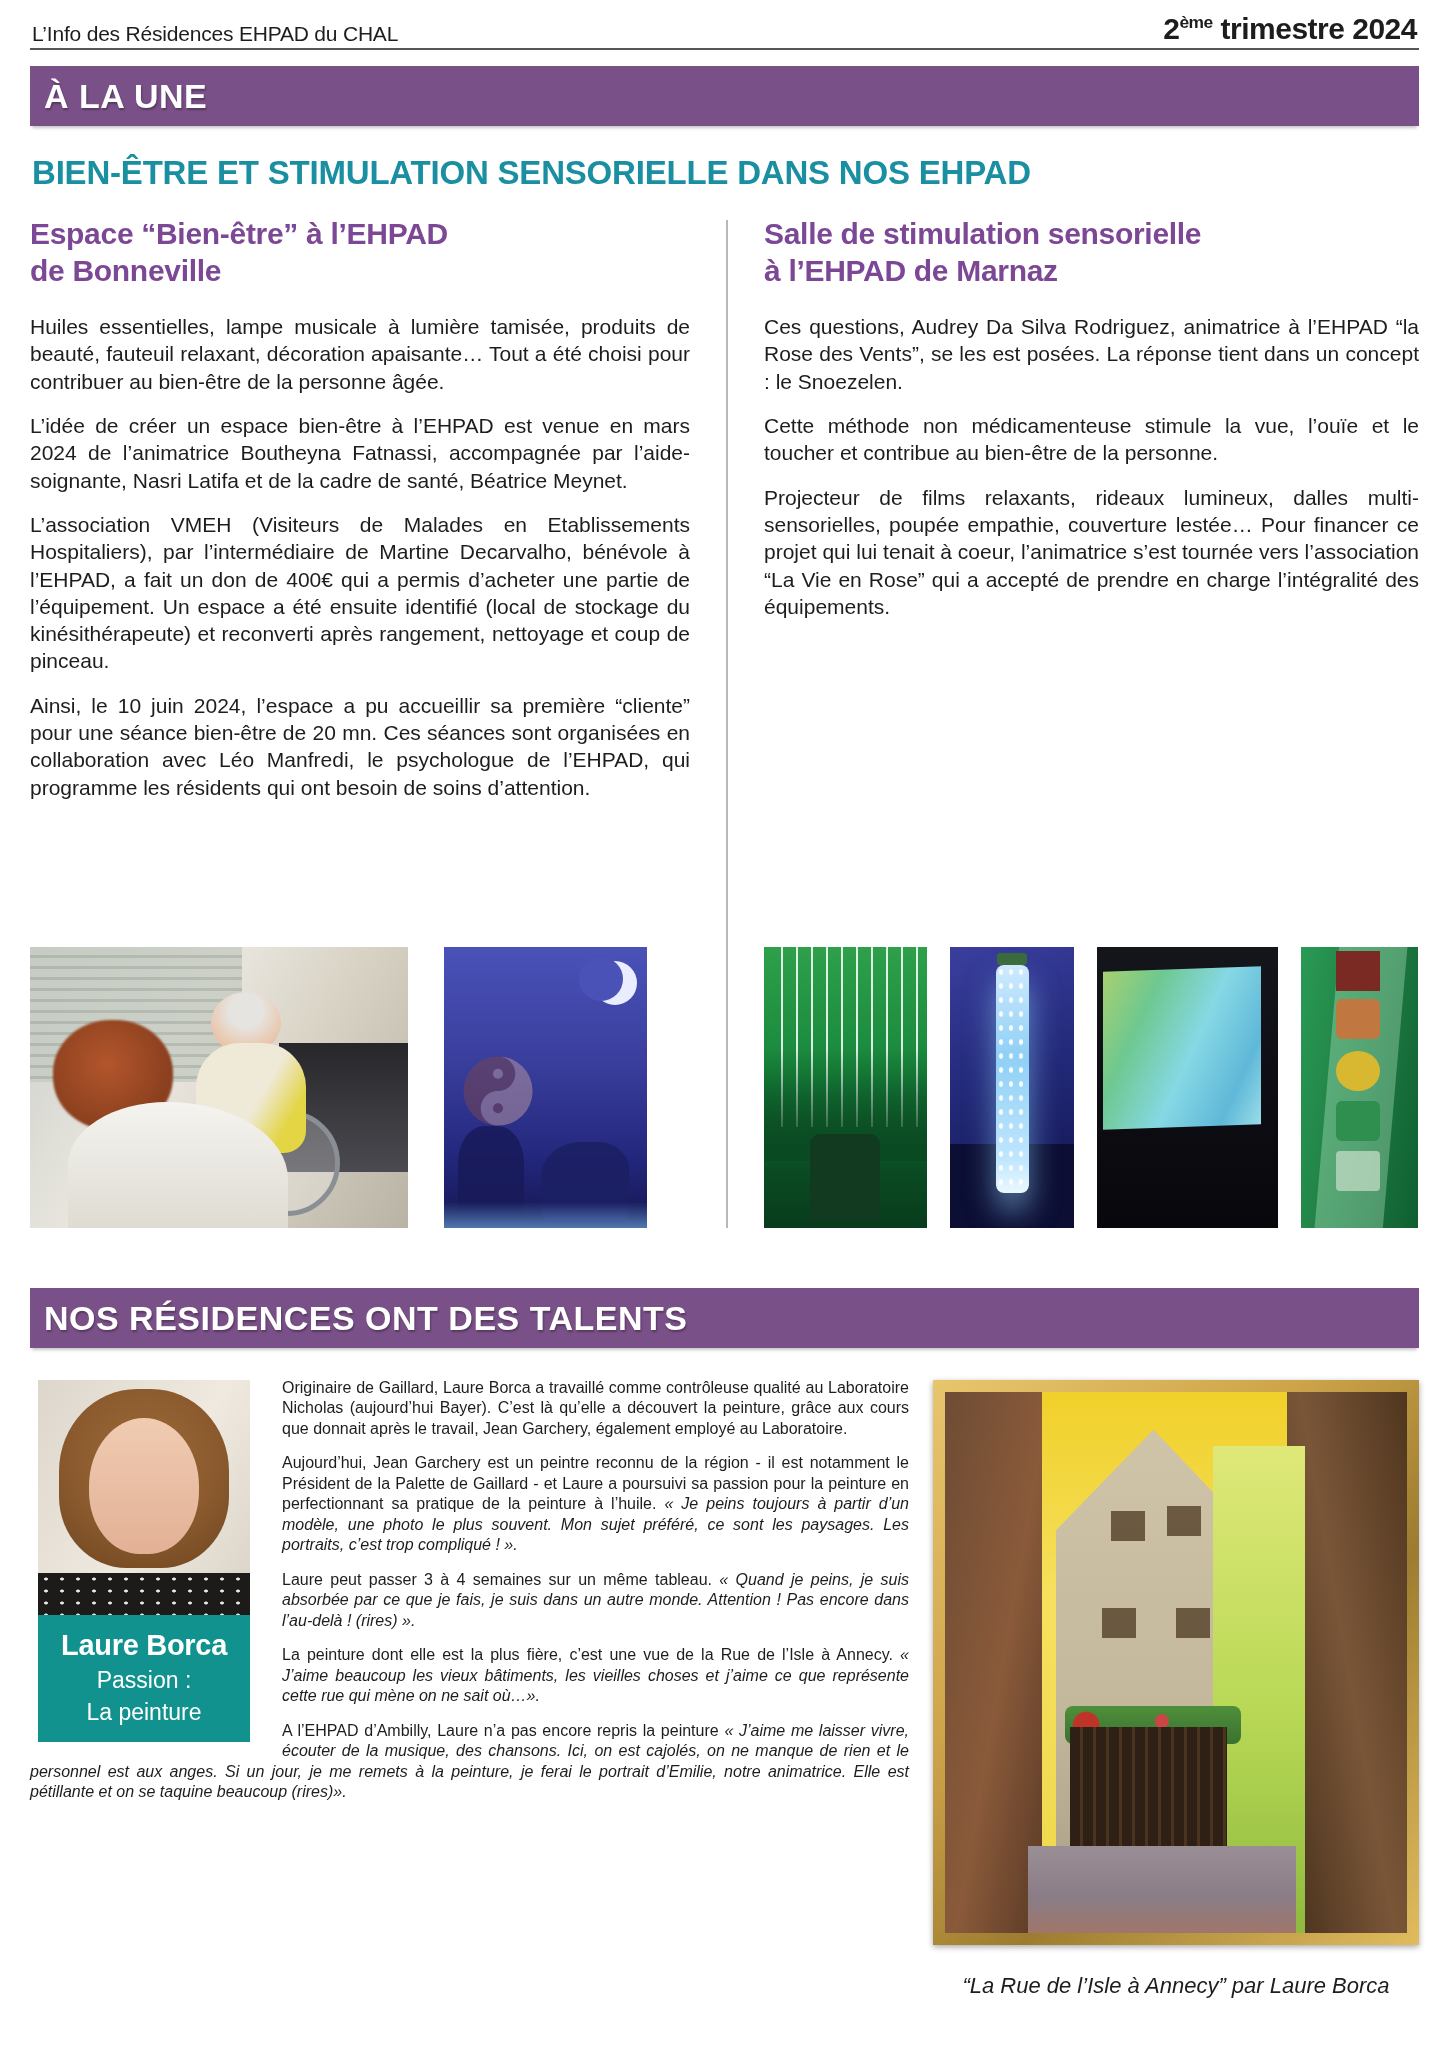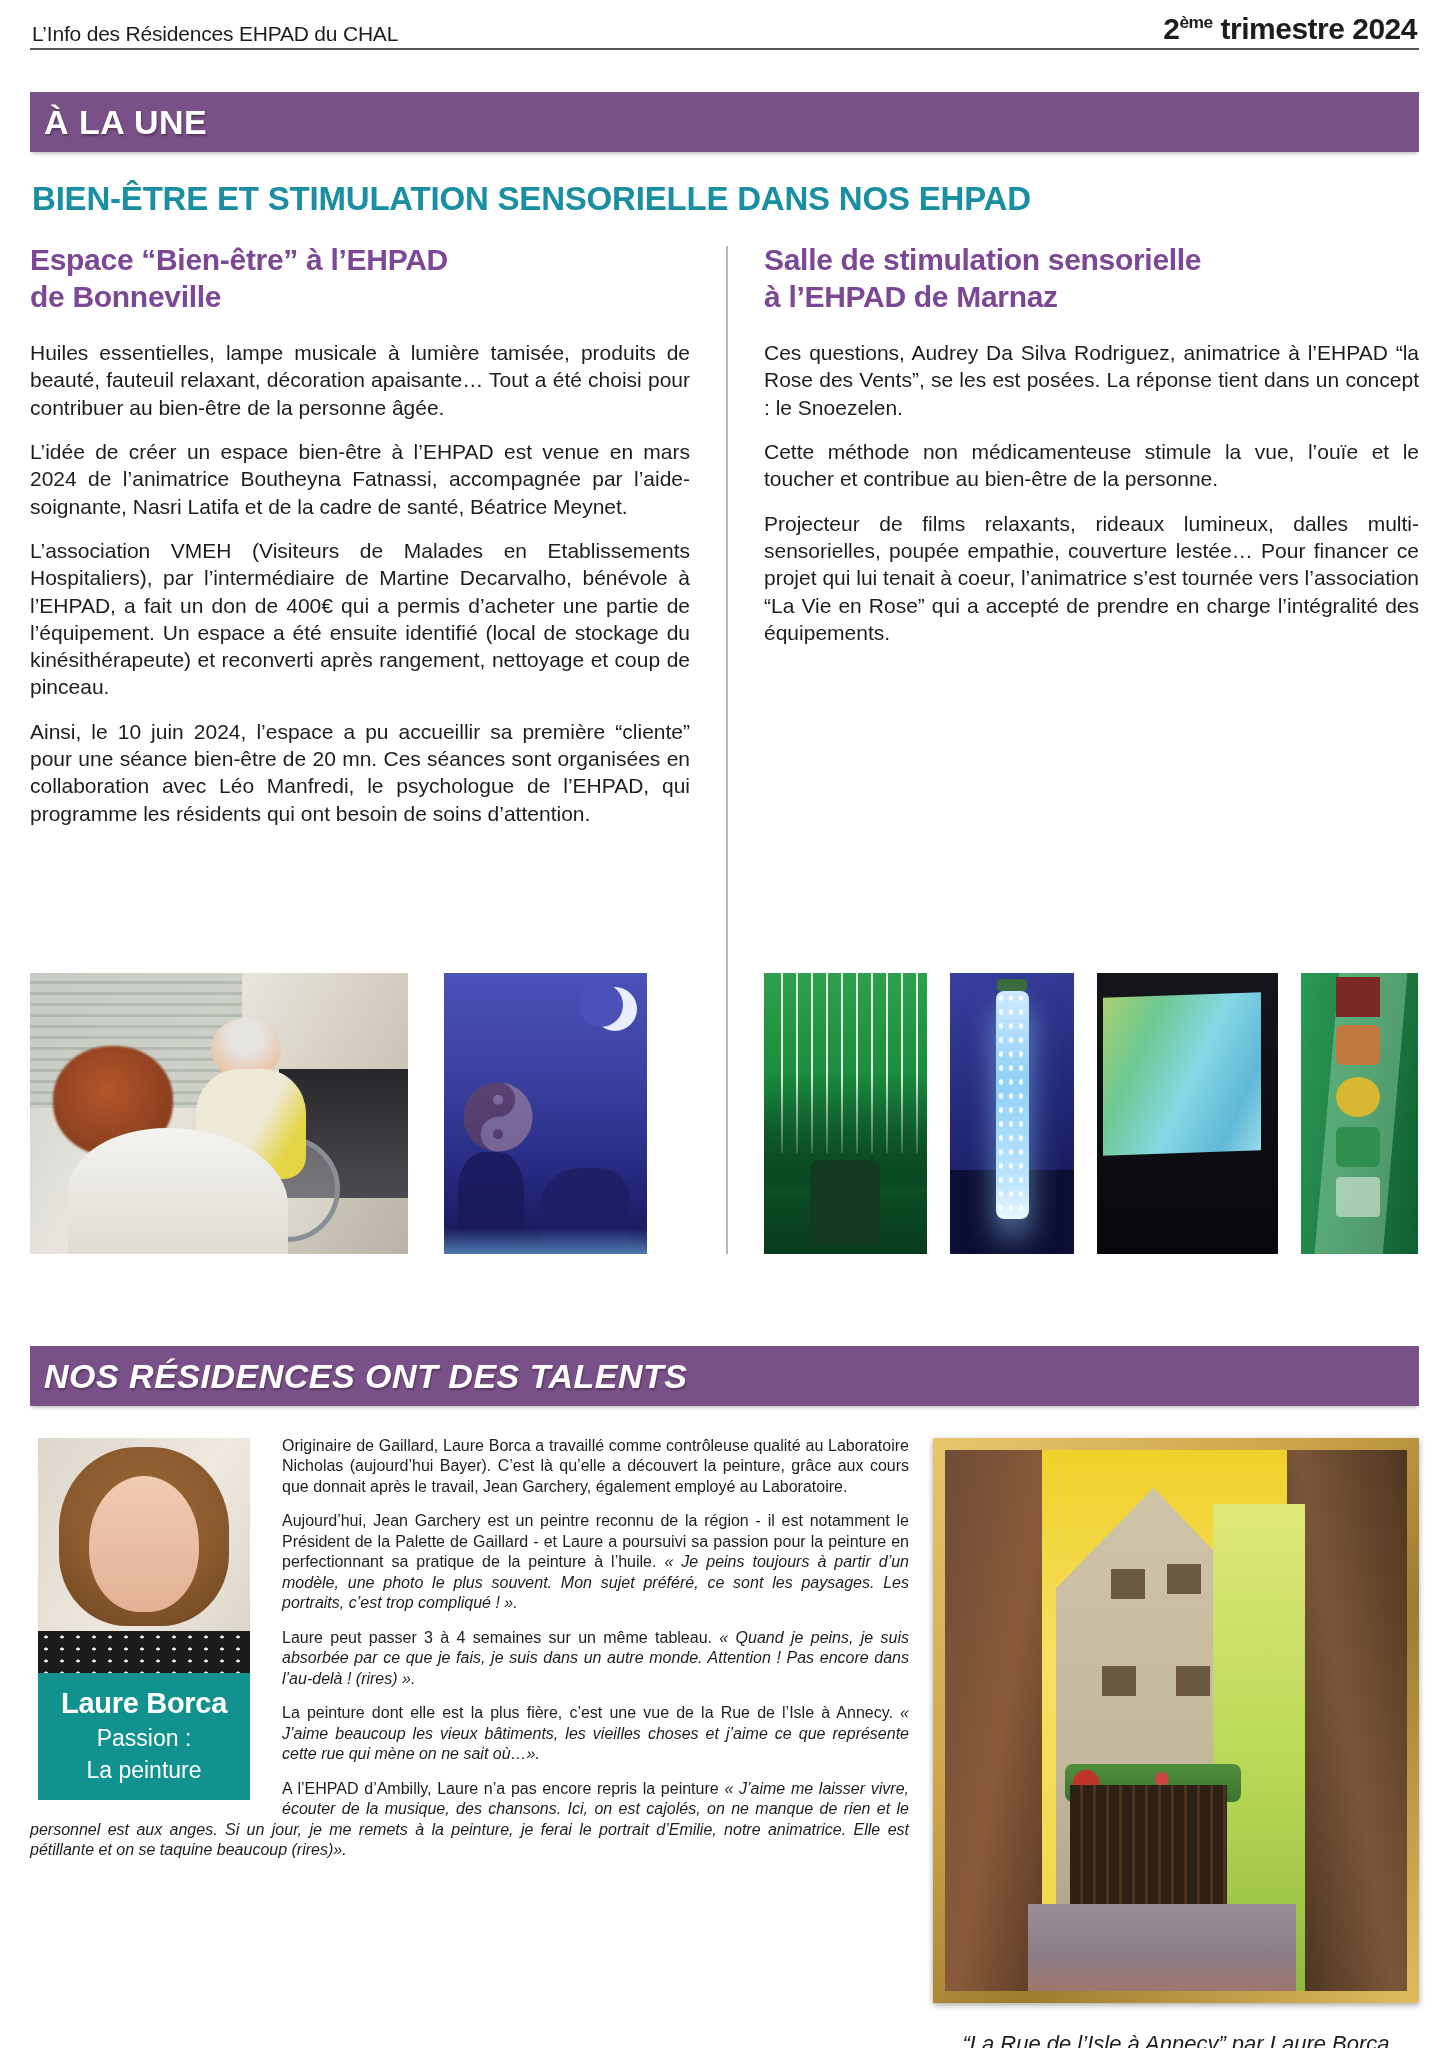--- a/index.html
+++ b/index.html
@@ -25,22 +25,22 @@
   .masthead-issue sup{font-size:0.58em;vertical-align:super;}
   
   .banner{
     height:60px;line-height:60px;
     background:var(--purple,#7a5088);
     color:#ffffff;font-weight:bold;font-size:34px;letter-spacing:0.5px;
     padding-left:14px;
     text-shadow:1px 2px 2px rgba(0,0,0,0.30);
     box-shadow:0 4px 3px -2px #c6c6c6;
   }
-  .banner-une{margin-top:42px;}
-  .banner-talents{margin-top:92px;font-style:italic;}
+  .banner-une{margin-top:16px;}
+  .banner-talents{margin-top:60px;}
   
   .headline{
     margin:28px 0 0 2px;
     color:var(--teal,#1a8fa1);
     font-size:33px;font-weight:bold;letter-spacing:-0.2px;
   }
   
   .columns{
     display:flex;align-items:stretch;
     margin-top:24px;height:1012px;

